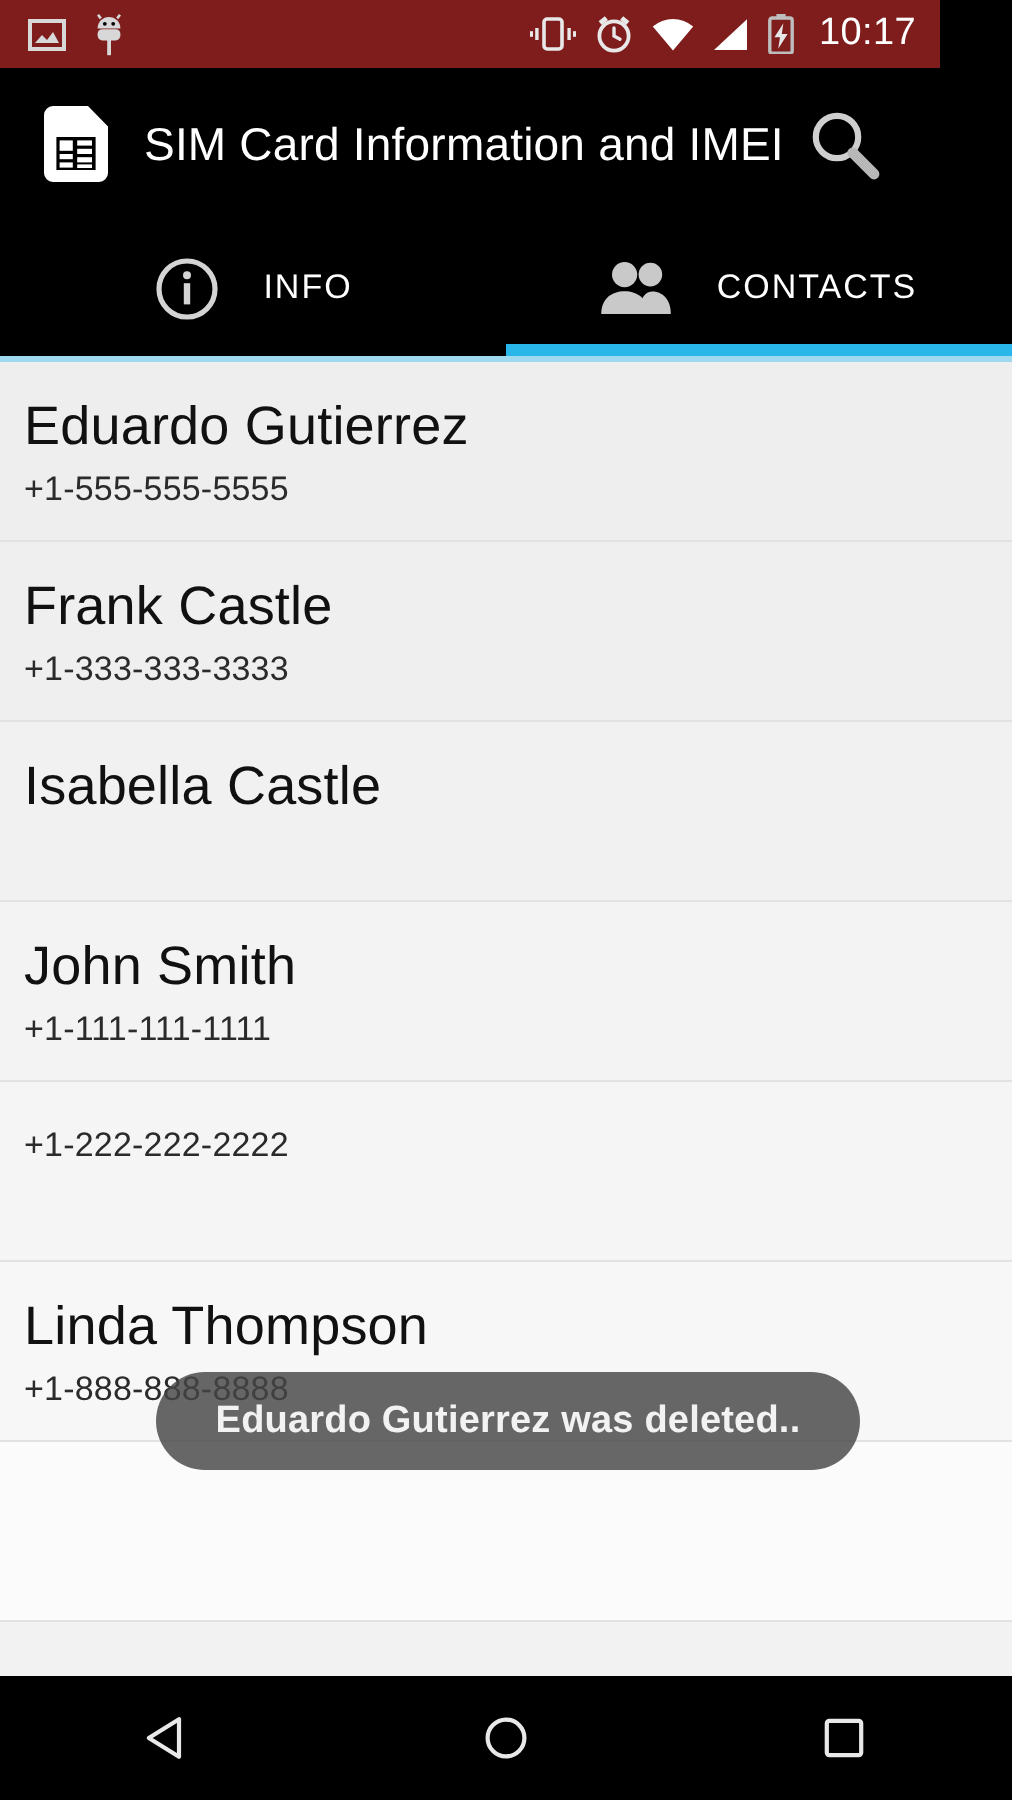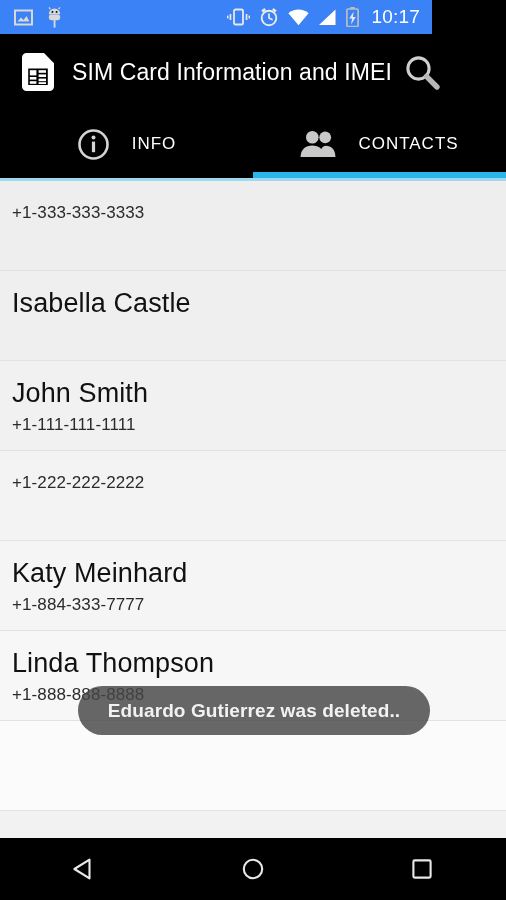--- a/index.html
+++ b/index.html
@@ -12,22 +12,22 @@
   #screen {
     position:relative;
     width:506px; height:900px;
     background:#000;
     overflow:hidden;
   }
 
   
   .statusbar {
     position:absolute; top:0; left:0;
-    width:432px; height:34px;
-    background:#3b82f6;
+    width:470px; height:34px;
+    background:#7f1d1d;
     display:flex; align-items:center;
   }
   .sb-left { display:flex; align-items:center; gap:14px; padding-left:14px; }
   .sb-right { display:flex; align-items:center; gap:9px; margin-left:auto; padding-right:12px; }
   .sb-time {
     color:#fff; font-size:19px; font-weight:400;
     letter-spacing:.2px; margin-left:3px;
   }
   .sb-ic { display:block; }
 
@@ -234,42 +234,43 @@
         <path d="M19.6 27 C19.6 20.1 22.2 15.8 26.0 15.8 C31.0 15.8 35.4 19.4 35.4 27 Z" fill="#c9c9c9"></path>
       </svg>
       <span class="tab-label">CONTACTS</span>
       <div class="tab-underline"></div>
     </div>
   </div>
   <div class="hairline"></div>
 
   <div class="list">
 
-
-    <div class="row">
+    <div class="row">
+      <div class="name">Eduardo Gutierrez</div>
+      <div class="phone">+1-555-555-5555</div>
+    </div>
+
+    <div class="row">
+      <div class="name">Frank Castle</div>
       <div class="phone">+1-333-333-3333</div>
     </div>
 
     <div class="row">
       <div class="name">Isabella Castle</div>
     </div>
 
     <div class="row">
       <div class="name">John Smith</div>
       <div class="phone">+1-111-111-1111</div>
     </div>
 
     <div class="row">
       <div class="phone">+1-222-222-2222</div>
     </div>
 
-    <div class="row">
-      <div class="name">Katy Meinhard</div>
-      <div class="phone">+1-884-333-7777</div>
-    </div>
 
     <div class="row">
       <div class="name">Linda Thompson</div>
       <div class="phone">+1-888-888-8888</div>
     </div>
 
     <div class="row"></div>
   </div>
 
   <div class="toast">

